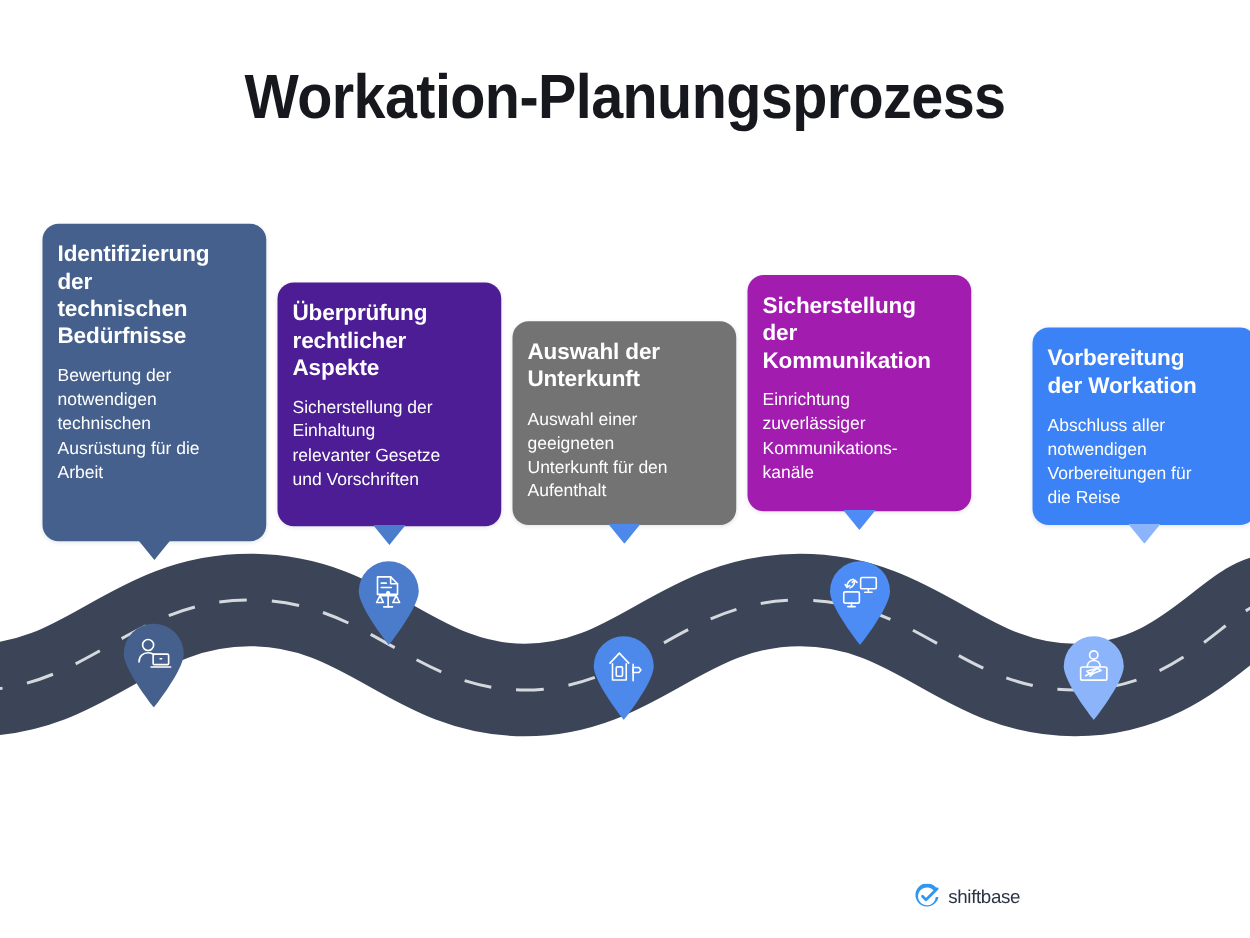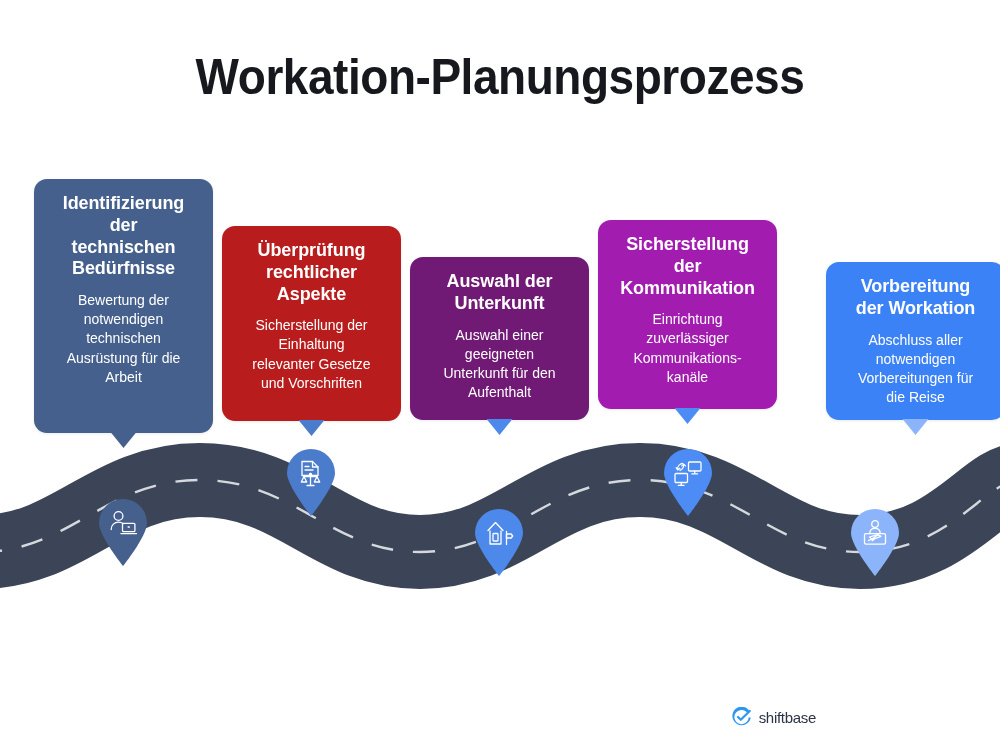--- a/index.html
+++ b/index.html
@@ -28,21 +28,20 @@
 
   
   .road-layer{position:absolute;left:0;top:440px;width:1000px;height:240px;}
 
   
   .card{
     position:absolute;
     box-sizing:border-box;
     border-radius:13px;
     color:#ffffff;
-    text-align:center;
     padding:14px 12px 14px 12px;
     box-shadow:0 1px 3px rgba(30,50,80,.10);
   }
   .card .c-title{
     font-size:18px;
     font-weight:700;
     line-height:1.21;
     letter-spacing:-0.1px;
     margin:0 0 11px 0;
     white-space:pre-line;
@@ -116,32 +115,32 @@
 technischen
 Bedürfnisse</div>
     <div class="c-body">Bewertung der
 notwendigen
 technischen
 Ausrüstung für die
 Arbeit</div>
     <div class="tail" style="background: rgb(69, 96, 140);"></div>
   </div>
 
-  <div class="card" id="card1" style="left: 222px; top: 226px; width: 179px; height: 195px; background: #b91c1c;">
+  <div class="card" id="card1" style="left: 222px; top: 226px; width: 179px; height: 195px; background: #4c1d95;">
     <div class="c-title">Überprüfung
 rechtlicher
 Aspekte</div>
     <div class="c-body">Sicherstellung der
 Einhaltung
 relevanter Gesetze
 und Vorschriften</div>
     <div class="tail" style="background: rgb(75, 124, 204);"></div>
   </div>
 
-  <div class="card" id="card2" style="left: 410px; top: 257px; width: 179px; height: 163px; background: #701a75;">
+  <div class="card" id="card2" style="left: 410px; top: 257px; width: 179px; height: 163px; background: #737373;">
     <div class="c-title">Auswahl der
 Unterkunft</div>
     <div class="c-body">Auswahl einer
 geeigneten
 Unterkunft für den
 Aufenthalt</div>
     <div class="tail" style="background: rgb(77, 137, 234);"></div>
   </div>
 
   <div class="card" id="card3" style="left: 598px; top: 220px; width: 179px; height: 189px; background: #a21caf;">

